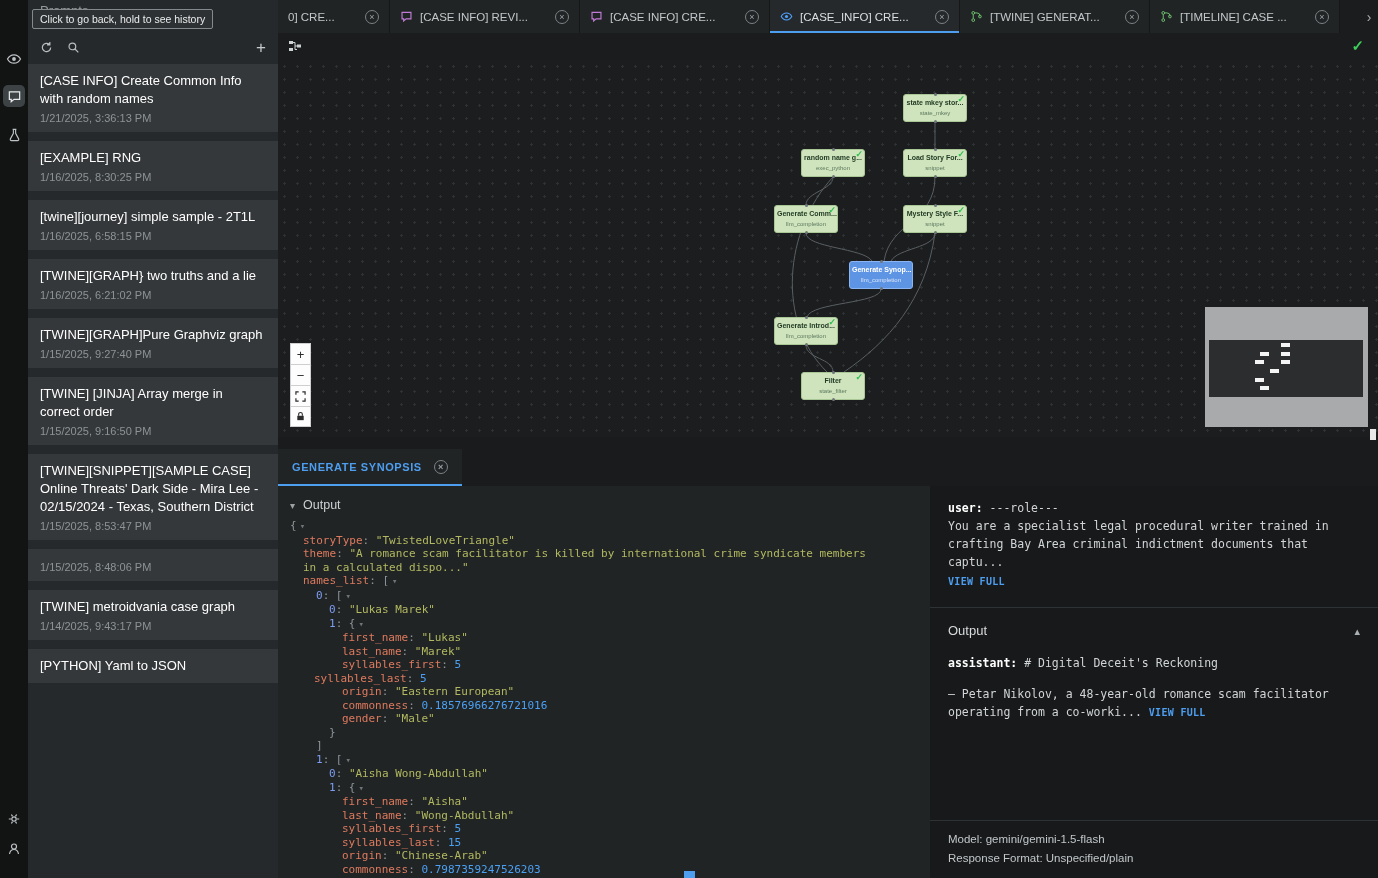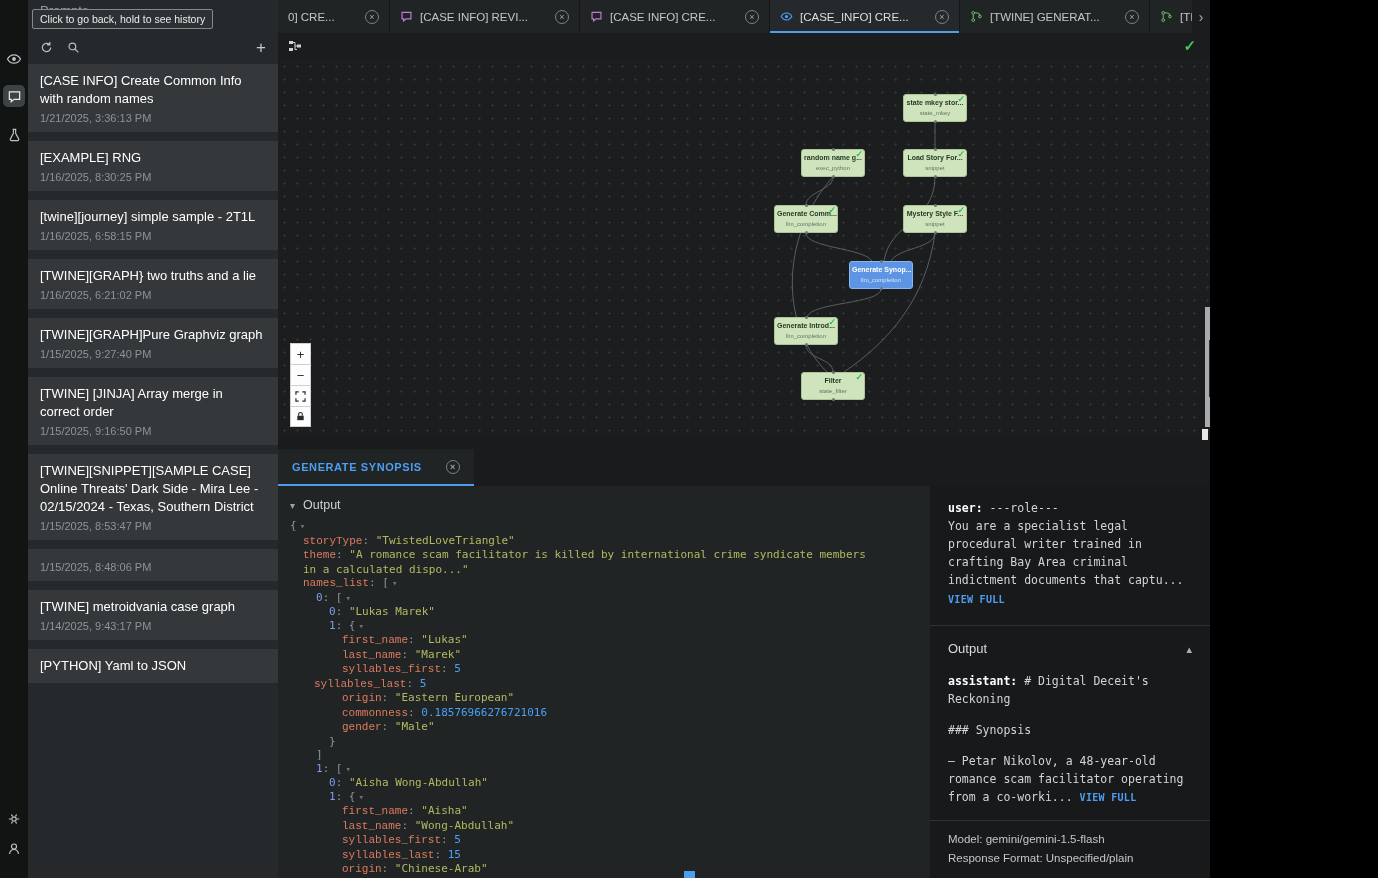--- a/index.html
+++ b/index.html
@@ -1,17 +1,17 @@
 <!DOCTYPE html>
 <html><head>
 <meta charset="utf-8">
 <style>
   html,body{margin:0;padding:0;background:#000;}
   *{box-sizing:border-box;}
-  .app{position:relative;width:1210px;height:878px;background:#1b1d1e;font-family:"Liberation Sans",sans-serif;overflow:hidden;}
+  .app{position:relative;width:1378px;height:878px;background:#1b1d1e;font-family:"Liberation Sans",sans-serif;overflow:hidden;}
 
   
   .activity-bar{position:absolute;left:0;top:0;width:28px;height:100%;background:#121414;z-index:40;}
   .ab-item{position:absolute;left:0;width:28px;height:26px;display:flex;align-items:center;justify-content:center;cursor:pointer;}
   .ab-item.active{left:3px;width:22px;height:22px;background:#3d4245;border-radius:5px;}
 
   
   .sidebar{position:absolute;left:28px;top:0;width:250px;height:100%;background:#26292b;z-index:30;overflow:hidden;}
   .sidebar-title{position:absolute;top:3px;left:12px;font-size:13px;color:#94989b;}
   .tooltip{position:absolute;top:9px;left:4px;background:#2e3133;border:1px solid #84898d;color:#e9ebec;font-size:10.5px;padding:3px 7px;border-radius:2px;white-space:nowrap;z-index:5;}
@@ -58,29 +58,29 @@
   .zc-btn:last-child{border-bottom:1px solid #cfcfcf;}
   .zi{width:11px;height:11px;}
 
   .minimap{position:absolute;left:927px;top:247px;width:163px;height:120px;background:#a8aaab;cursor:pointer;}
   .mm-viewport{position:absolute;left:4px;top:33px;width:154px;height:57px;background:#2b2d2f;}
   .mm-node{position:absolute;background:#f4f4f4;width:9px;height:4px;}
 
   
   .bottom-panel{position:absolute;top:437px;left:0;right:0;bottom:0;background:#191b1c;}
   .panel-tabbar{position:absolute;top:0;left:0;right:0;height:49px;display:flex;align-items:flex-end;}
-  .panel-tab{height:37px;display:flex;align-items:center;gap:24px;padding:0 14px;background:#212425;border-bottom:2px solid #4e9ef0;color:#4e9ef0;font-size:11px;font-weight:bold;letter-spacing:0.6px;cursor:pointer;}
+  .panel-tab{height:37px;display:flex;align-items:center;gap:12px;padding:0 14px;background:#212425;border-bottom:2px solid #4e9ef0;color:#4e9ef0;font-size:11px;font-weight:bold;letter-spacing:0.6px;cursor:pointer;}
   .panel-body{position:absolute;top:49px;left:0;right:0;bottom:0;display:flex;}
   .json-pane{width:652px;background:#212425;position:relative;overflow:hidden;flex-shrink:0;}
   .output-header{display:flex;align-items:center;gap:8px;color:#ced1d3;font-size:12.5px;padding:12px 0 7px 12px;}
   .oh-chev{color:#9ca1a4;font-size:10px;cursor:pointer;}
   .json-tree{font-family:"DejaVu Sans Mono",monospace;font-size:11px;line-height:13.5px;}
   .tl{white-space:pre-wrap;padding-right:45px;}
   .tk-p{color:#8e959a;}
-  .tk-k{color:#de7a5e;font-family:Liberation Mono, monospace;}
+  .tk-k{color:#de7a5e;}
   .tk-s{color:#b2b960;}
   .tk-n{color:#4aa0f4;}
   .tk-i{color:#7d9cf2;}
   .tk-v{color:#6f7478;font-size:9px;padding-left:3px;}
 
   .inspector{flex:1;background:#17191a;position:relative;font-family:"DejaVu Sans Mono",monospace;font-size:11.5px;color:#d2d5d7;line-height:18px;overflow:hidden;}
   .insp-scroll{position:absolute;top:0;left:0;right:0;bottom:58px;padding:13px 18px 0 18px;overflow:hidden;}
   .msg{margin-bottom:13px;}
   .msg-label{font-weight:bold;color:#ffffff;}
   .view-full{color:#4e9ef0;font-size:10px;font-weight:bold;letter-spacing:0.3px;cursor:pointer;text-decoration:none;}
@@ -411,23 +411,20 @@
             </div>
             <div class="insp-divider"></div>
             <div class="insp-output-header">
               <span>Output</span>
               <span class="ioh-chev">▴</span>
             </div>
             <div class="msg">
               <span class="msg-label">assistant:</span><span class="msg-text"> # Digital Deceit's Reckoning</span>
             </div>
             <div class="msg">
-              <span class="msg-text">### Synopsis</span>
-            </div>
-            <div class="msg">
               <span class="msg-text">— Petar Nikolov, a 48-year-old romance scam facilitator operating from a co-worki... </span><a class="view-full">VIEW FULL</a>
             </div>
           </div>
           <div class="insp-footer">
             <div>Model: gemini/gemini-1.5-flash</div>
             <div>Response Format: Unspecified/plain</div>
           </div>
         </div>
 
       </div>

